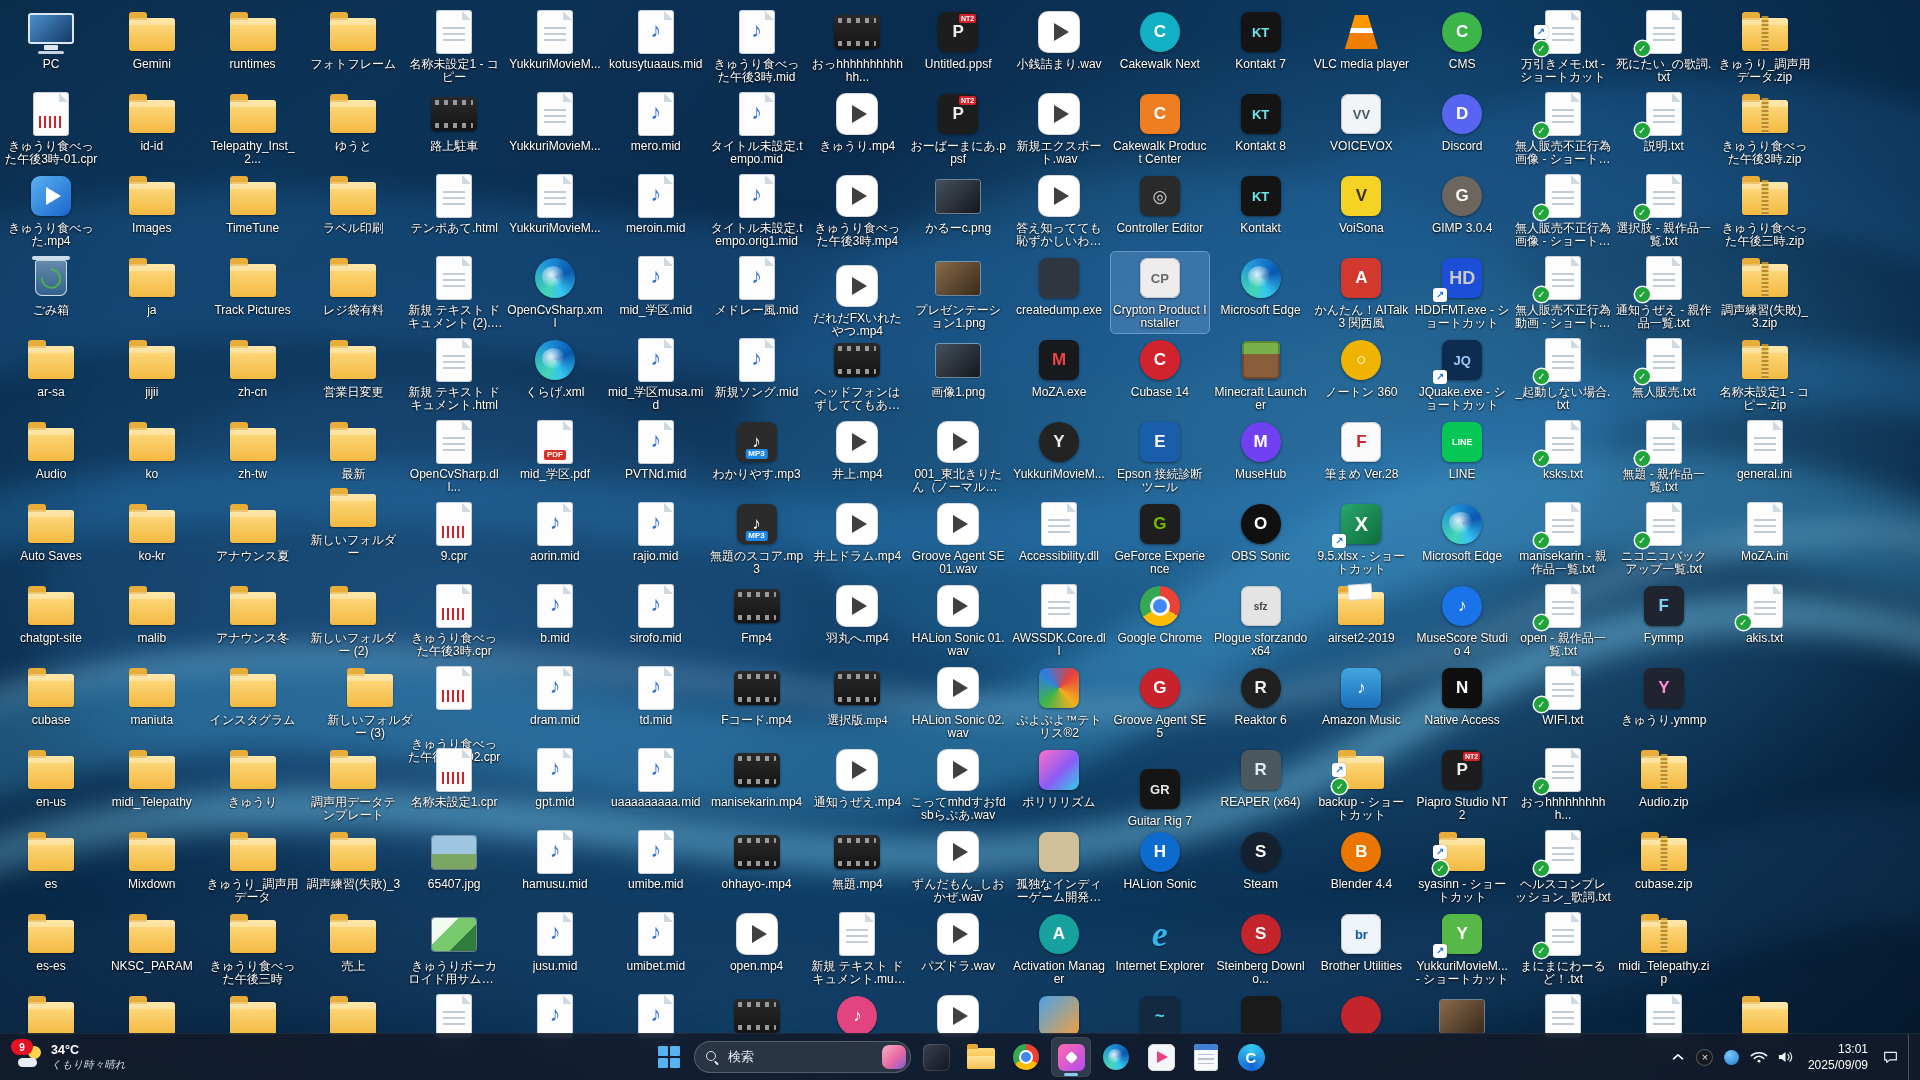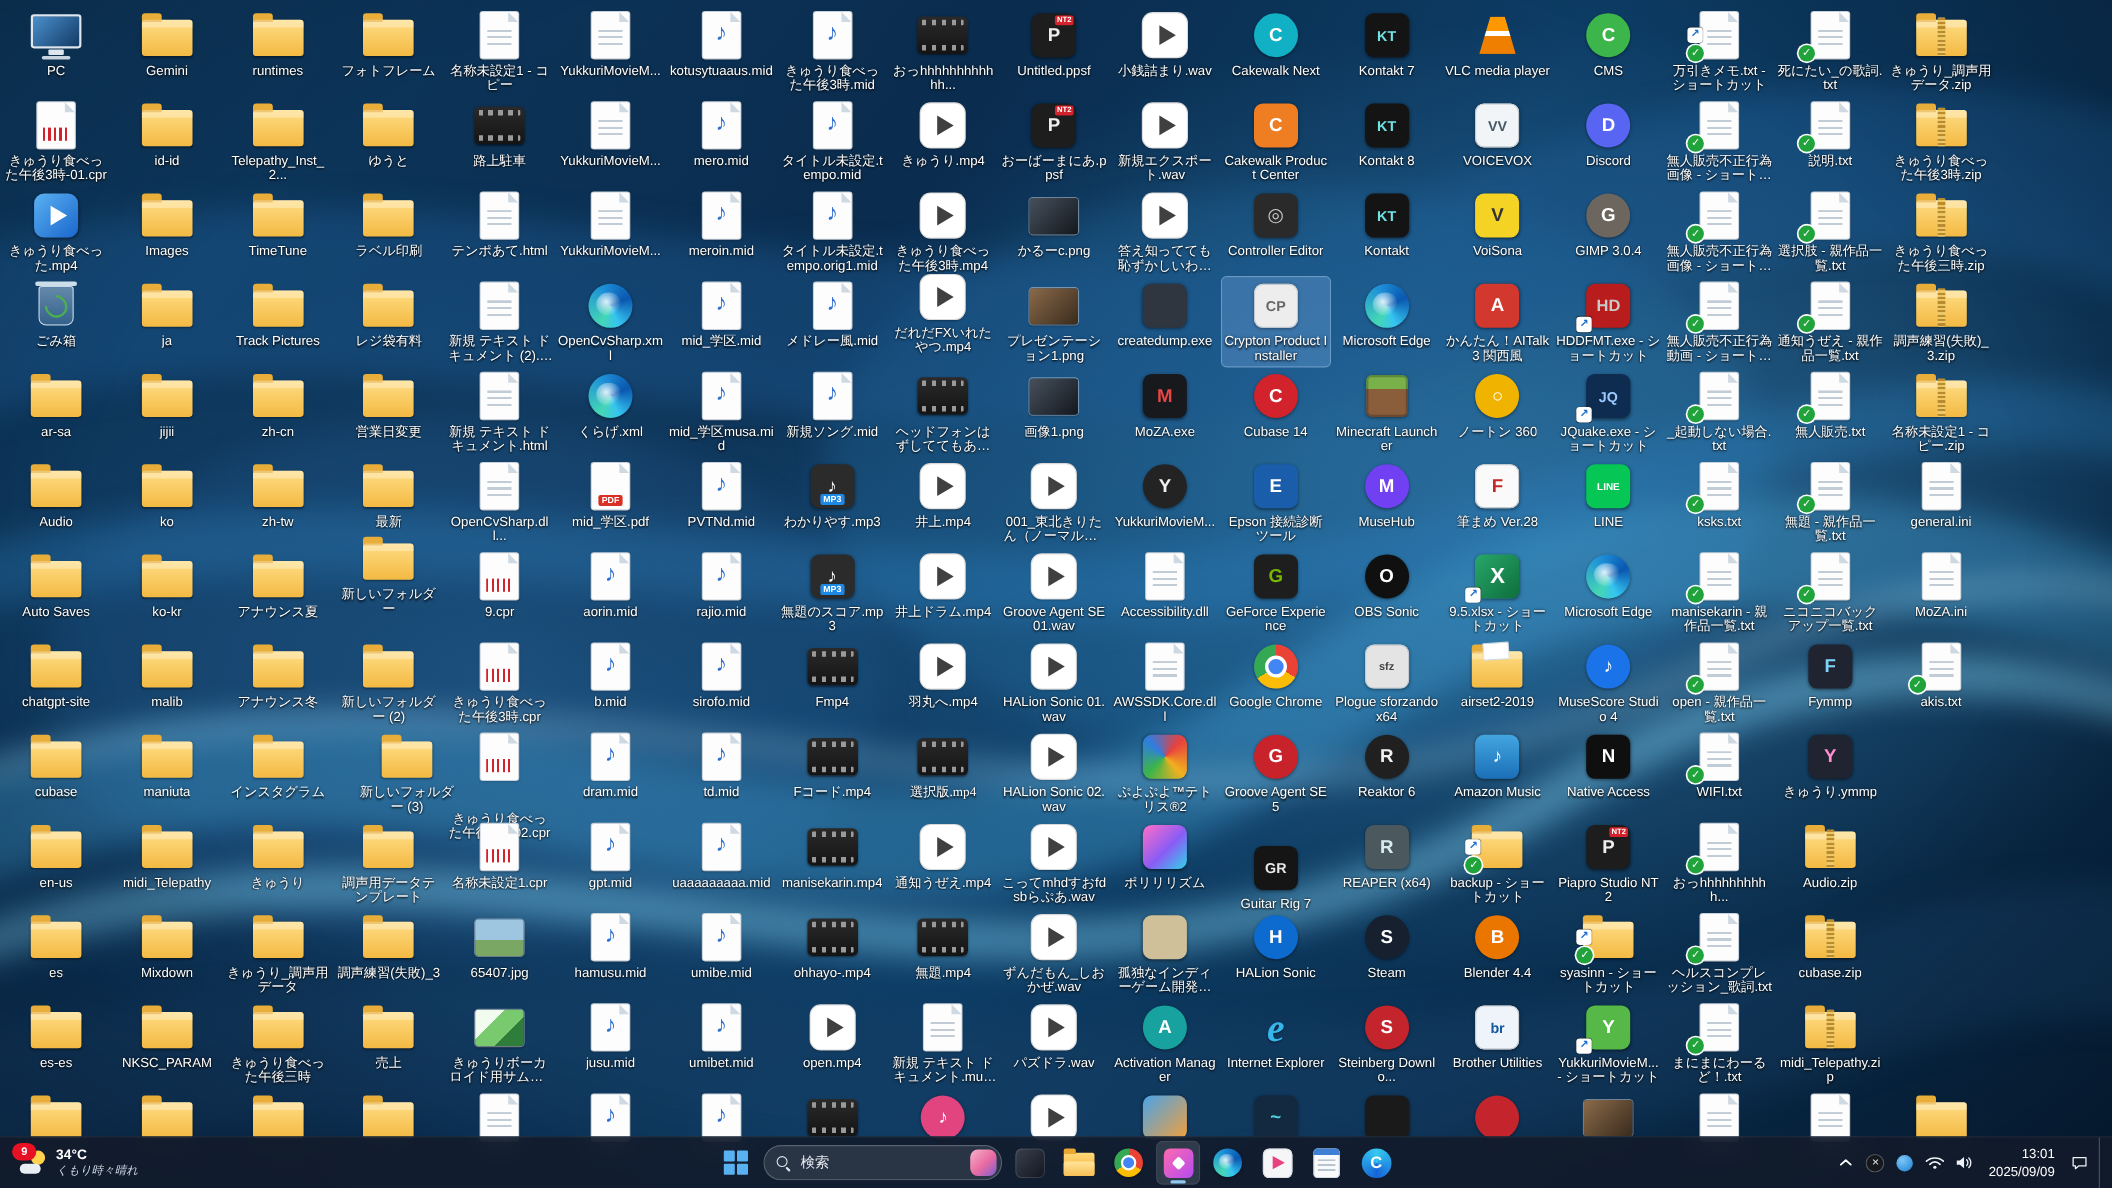--- a/index.html
+++ b/index.html
@@ -867,21 +867,21 @@
         <div class="lbl">きゅうり.mp4</div>
       </div>
       <div class="di" title="きゅうり食べった午後3時.mp4" style="left: 808.4px; top: 170px;">
         <div class="ico">
           <div class="iplay">
             <i></i>
           </div>
         </div>
         <div class="lbl">きゅうり食べった午後3時.mp4</div>
       </div>
-      <div class="di" title="だれだFXいれたやつ.mp4" style="left: 808.4px; top: 244px;">
+      <div class="di" title="だれだFXいれたやつ.mp4" style="left: 808.4px; top: 260px;">
         <div class="ico">
           <div class="iplay">
             <i></i>
           </div>
         </div>
         <div class="lbl">だれだFXいれたやつ.mp4</div>
       </div>
       <div class="di" title="ヘッドフォンはずしててもあがった.mp4" style="left: 808.4px; top: 334px;">
         <div class="ico">
           <div class="ifilm"></div>
@@ -1382,21 +1382,21 @@
         <div class="lbl">Discord</div>
       </div>
       <div class="di" title="GIMP 3.0.4" style="left: 1413.2px; top: 170px;">
         <div class="ico">
           <div class="iapp round" style="background:#6d665e;color:#fff;font-size:17px">G</div>
         </div>
         <div class="lbl">GIMP 3.0.4</div>
       </div>
       <div class="di" title="HDDFMT.exe - ショートカット" style="left: 1413.2px; top: 252px;">
         <div class="ico">
-          <div class="iapp" style="background:#b91c1c;color:#c9c9c9;font-size:15px">HD</div>
+          <div class="iapp" style="background:#1d4ed8;color:#c9c9c9;font-size:18px">HD</div>
           <span class="barrow">↗</span>
         </div>
         <div class="lbl">HDDFMT.exe - ショートカット</div>
       </div>
       <div class="di" title="JQuake.exe - ショートカット" style="left: 1413.2px; top: 334px;">
         <div class="ico">
           <div class="iapp" style="background:#0e2c50;color:#9ccaff;font-size:13px">JQ</div>
           <span class="barrow">↗</span>
         </div>
         <div class="lbl">JQuake.exe - ショートカット</div>

